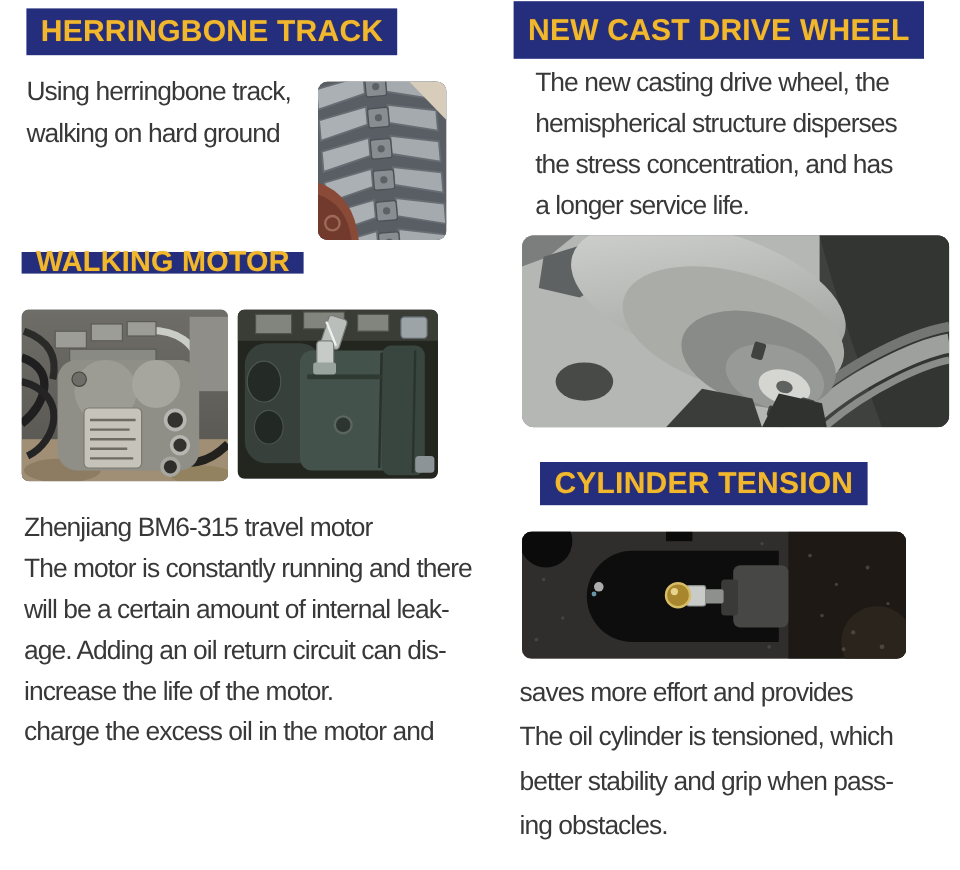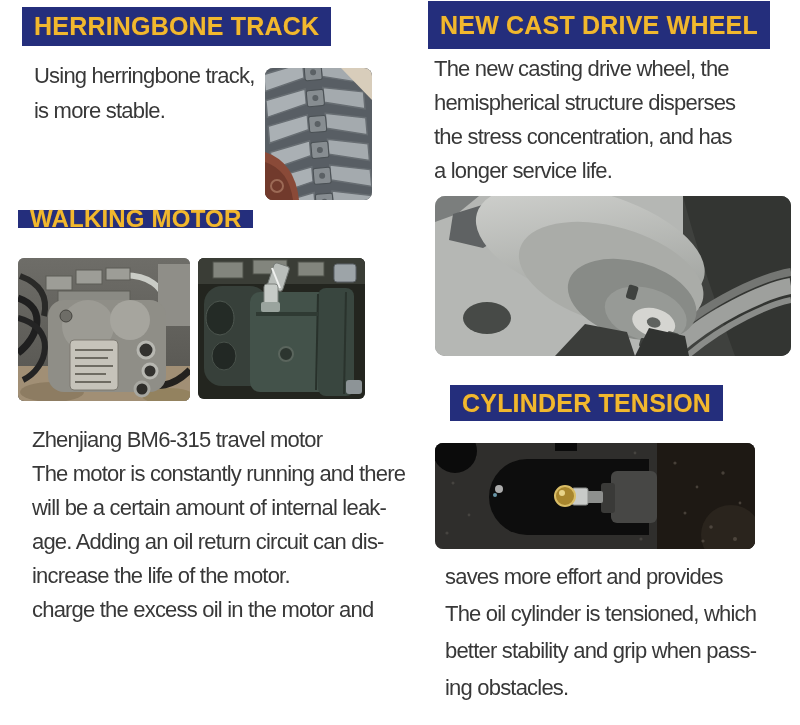--- a/index.html
+++ b/index.html
@@ -8,58 +8,58 @@
   .canvas { position:relative; width:800px; height:725px; background:#ffffff; overflow:hidden; }
 
   .banner {
     position:absolute; display:flex; align-items:center;
     background:#242e7c; color:#f1b82e;
     font-weight:bold; font-size:25px; letter-spacing:0.2px;
     padding:0 12px; white-space:nowrap;
     text-shadow:0 0 1px rgba(196,120,10,0.55);
   }
   .para { position:absolute; color:#383838; font-size:22px; letter-spacing:-0.8px; }
-  .para div { white-space:nowrap;margin-left:12px; }
+  .para div { white-space:nowrap; }
 
   .photo { position:absolute; overflow:hidden; background:#888; }
   .photo svg { display:block; }
 
   
   #b-herringbone { left:22px; top:7px;  height:39px; }
   #p-herringbone { left:22px; top:58px; }
   #p-herringbone div { height:35px; line-height:35px; }
   #ph-track     { left:265px; top:68px;  width:107px; height:132px; border-radius:8px; }
 
   #b-walking    { left:18px; top:210px; height:18px; font-size:24px; }
   #ph-motor1    { left:18px;  top:258px; width:172px; height:143px; border-radius:6px; }
   #ph-motor2    { left:198px; top:258px; width:167px; height:141px; border-radius:6px; }
   #p-walking    { left:20px; top:423px; }
   #p-walking div { height:34px; line-height:34px; }
 
   
   #b-drivewheel { left:428px; top:1px; height:48px; }
-  #p-drivewheel { left:422px; top:52px; }
+  #p-drivewheel { left:446px; top:52px; }
   #p-drivewheel div { height:34px; line-height:34px; }
   #ph-wheel     { left:435px; top:196px; width:356px; height:160px; border-radius:10px; }
 
   #b-cylinder   { left:450px; top:385px; height:36px; }
   #ph-cylinder  { left:435px; top:443px; width:320px; height:106px; border-radius:8px; }
   #p-cylinder   { left:433px; top:558px; }
   #p-cylinder div { height:37px; line-height:37px; }
 </style>
 </head>
 <body>
 
 <div class="canvas">
 
   <div class="banner" id="b-herringbone">HERRINGBONE TRACK</div>
 
   <div class="para" id="p-herringbone">
     <div>Using herringbone track,</div>
-    <div>is more stable.</div>
+    <div>walking on hard ground</div>
   </div>
 
   <div class="photo" id="ph-track">
     <svg width="107" height="132" viewBox="0 0 107 132">
       <defs>
         <g id="trow">
           <polygon points="4,10 44,2 44,17 4,27" fill="#aab0b4" stroke="#676d72" stroke-width="1.5"></polygon>
           <polygon points="62,2 102,10 102,27 62,17" fill="#a4aaae" stroke="#676d72" stroke-width="1.5"></polygon>
           <rect x="45" y="4" width="17" height="16" rx="2" fill="#878d91" stroke="#4a5054"></rect>
           <circle cx="53.5" cy="12" r="3" fill="#5b6165"></circle>

